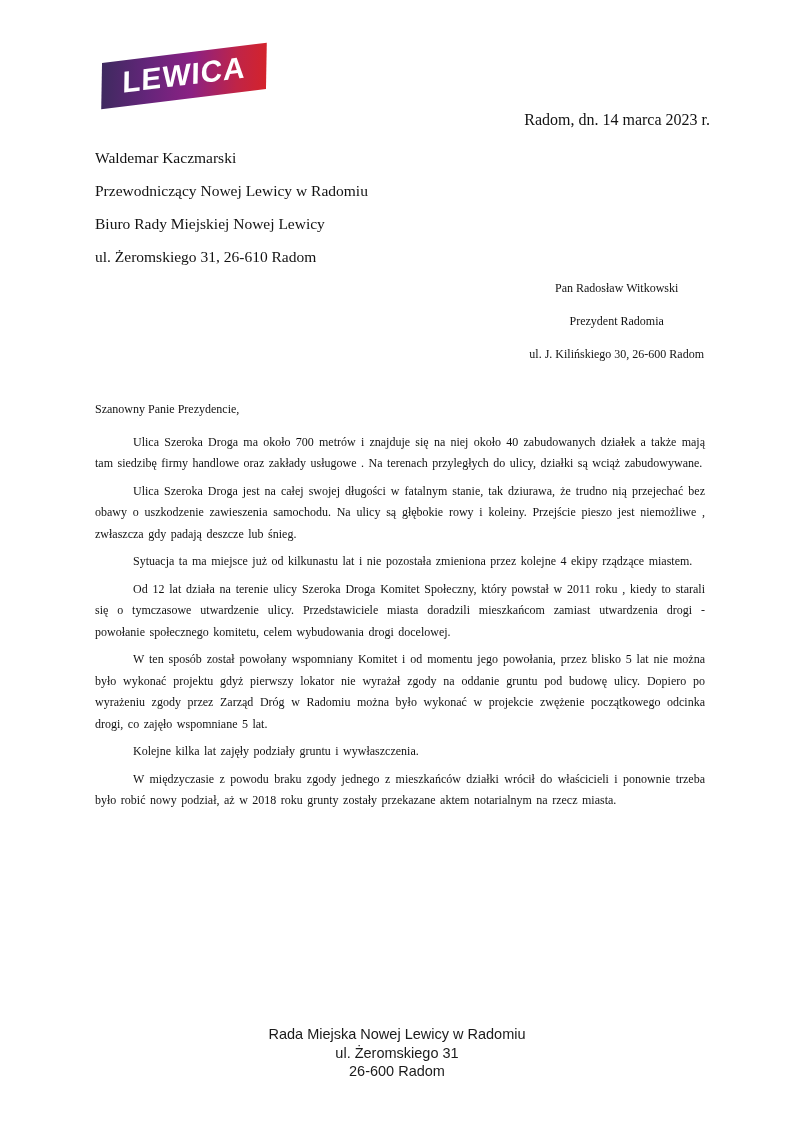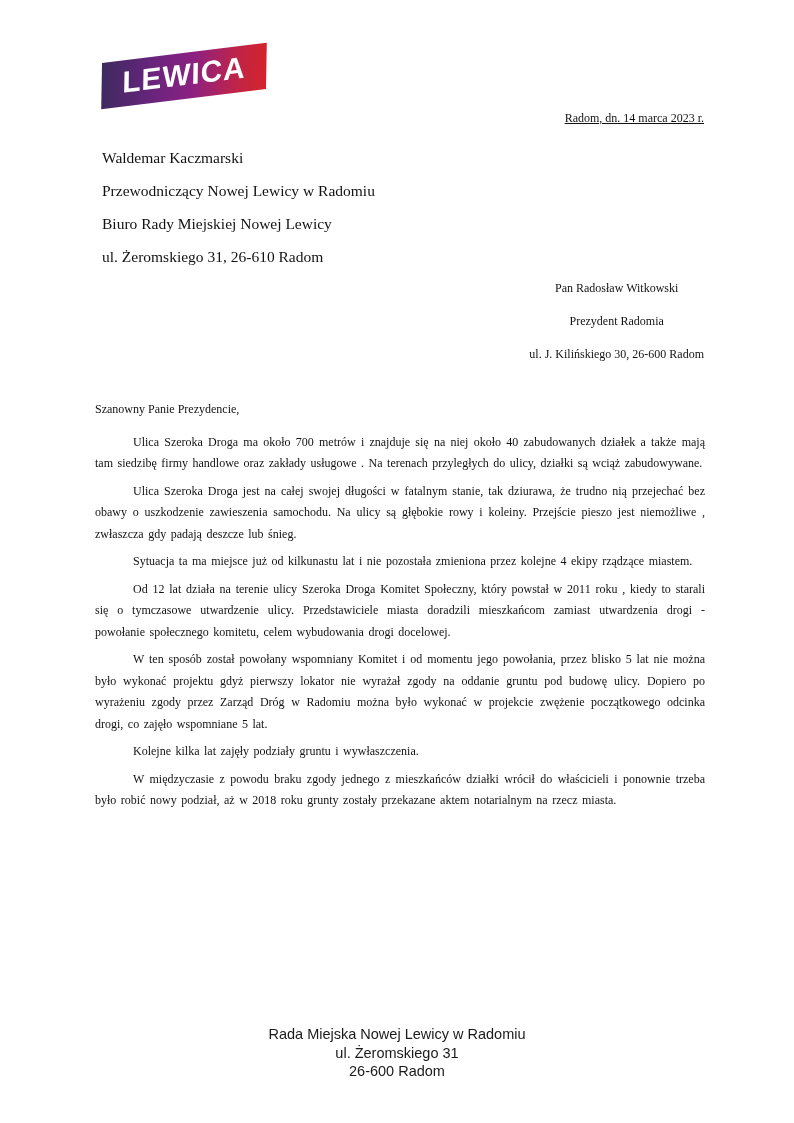--- a/index.html
+++ b/index.html
@@ -27,31 +27,29 @@
     font-weight: 700;
     font-size: 30px;
     letter-spacing: 1px;
     color: #ffffff;
     line-height: 1;
     padding-bottom: 2px;
   }
 
   .date-line {
     position: absolute;
-    top: 111px; right: 90px;
-    font-size: 12px;
-    text-decoration: underline;
+    top: 111px; right: 84px;
+    font-size: 16px;
   }
 
   .sender {
     position: absolute;
     top: 141px; left: 95px;
     font-size: 15.5px;
     line-height: 33px;
-    margin-left: 7px;
   }
 
   .recipient {
     position: absolute;
     top: 272px; right: 90px;
     text-align: center;
     font-size: 12px;
     line-height: 33px;
   }
 

